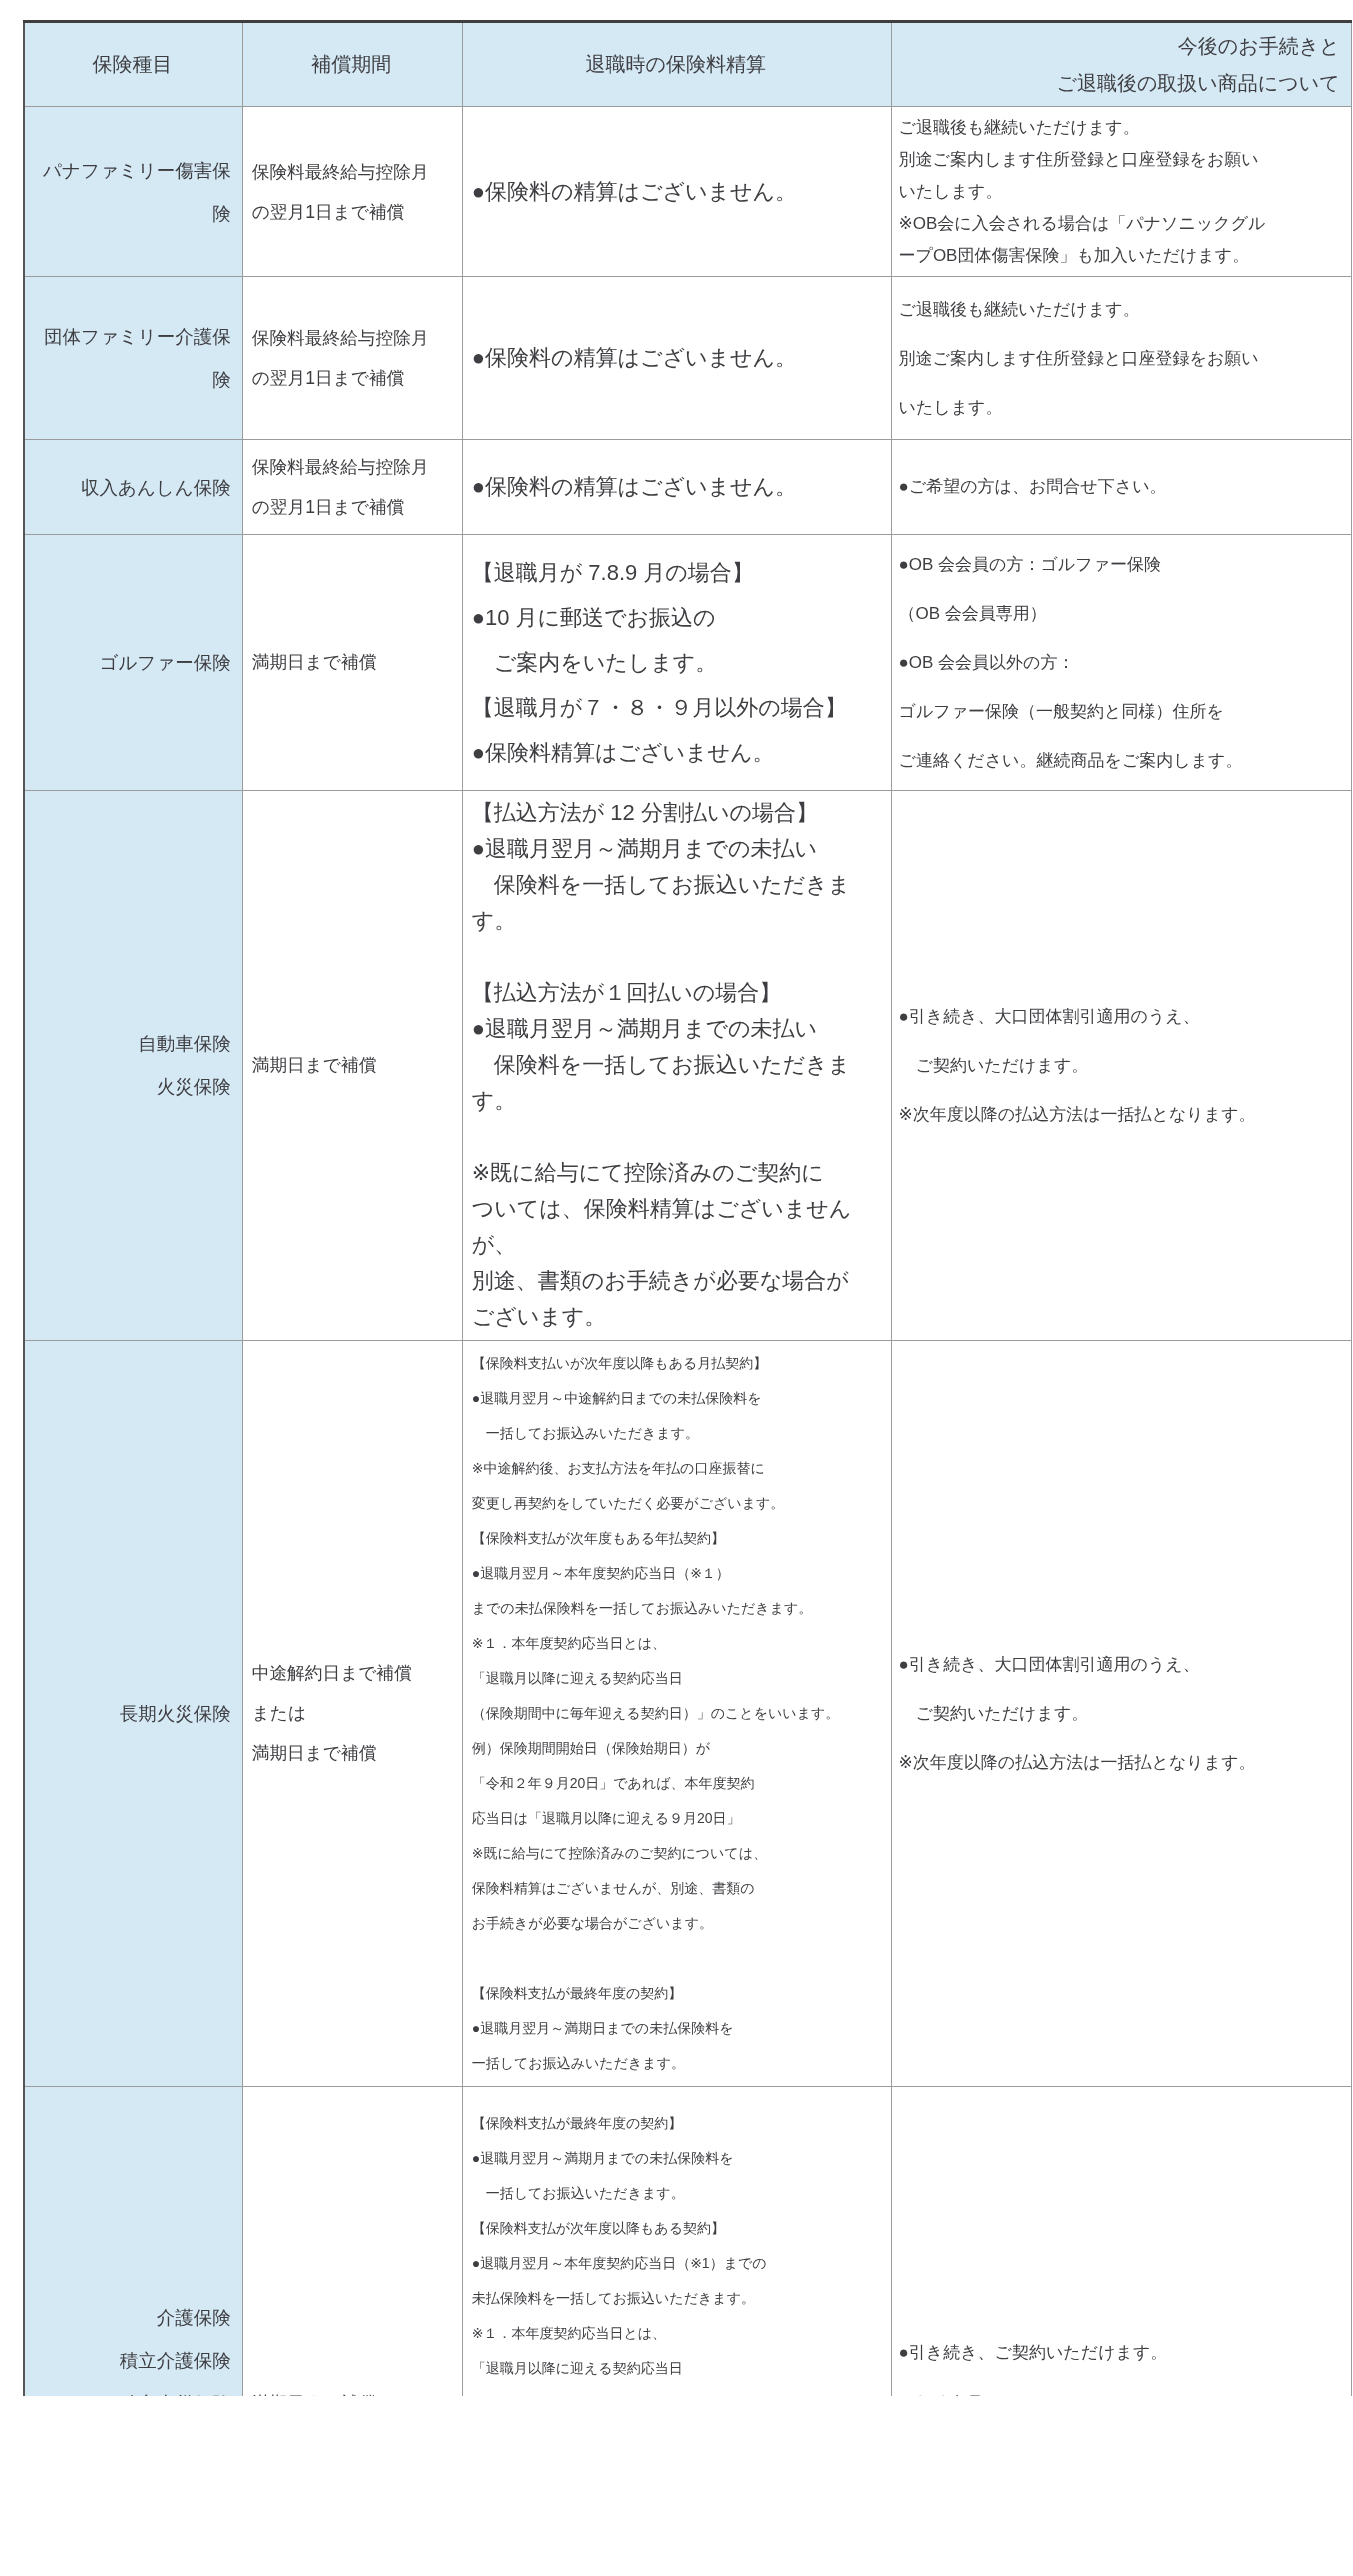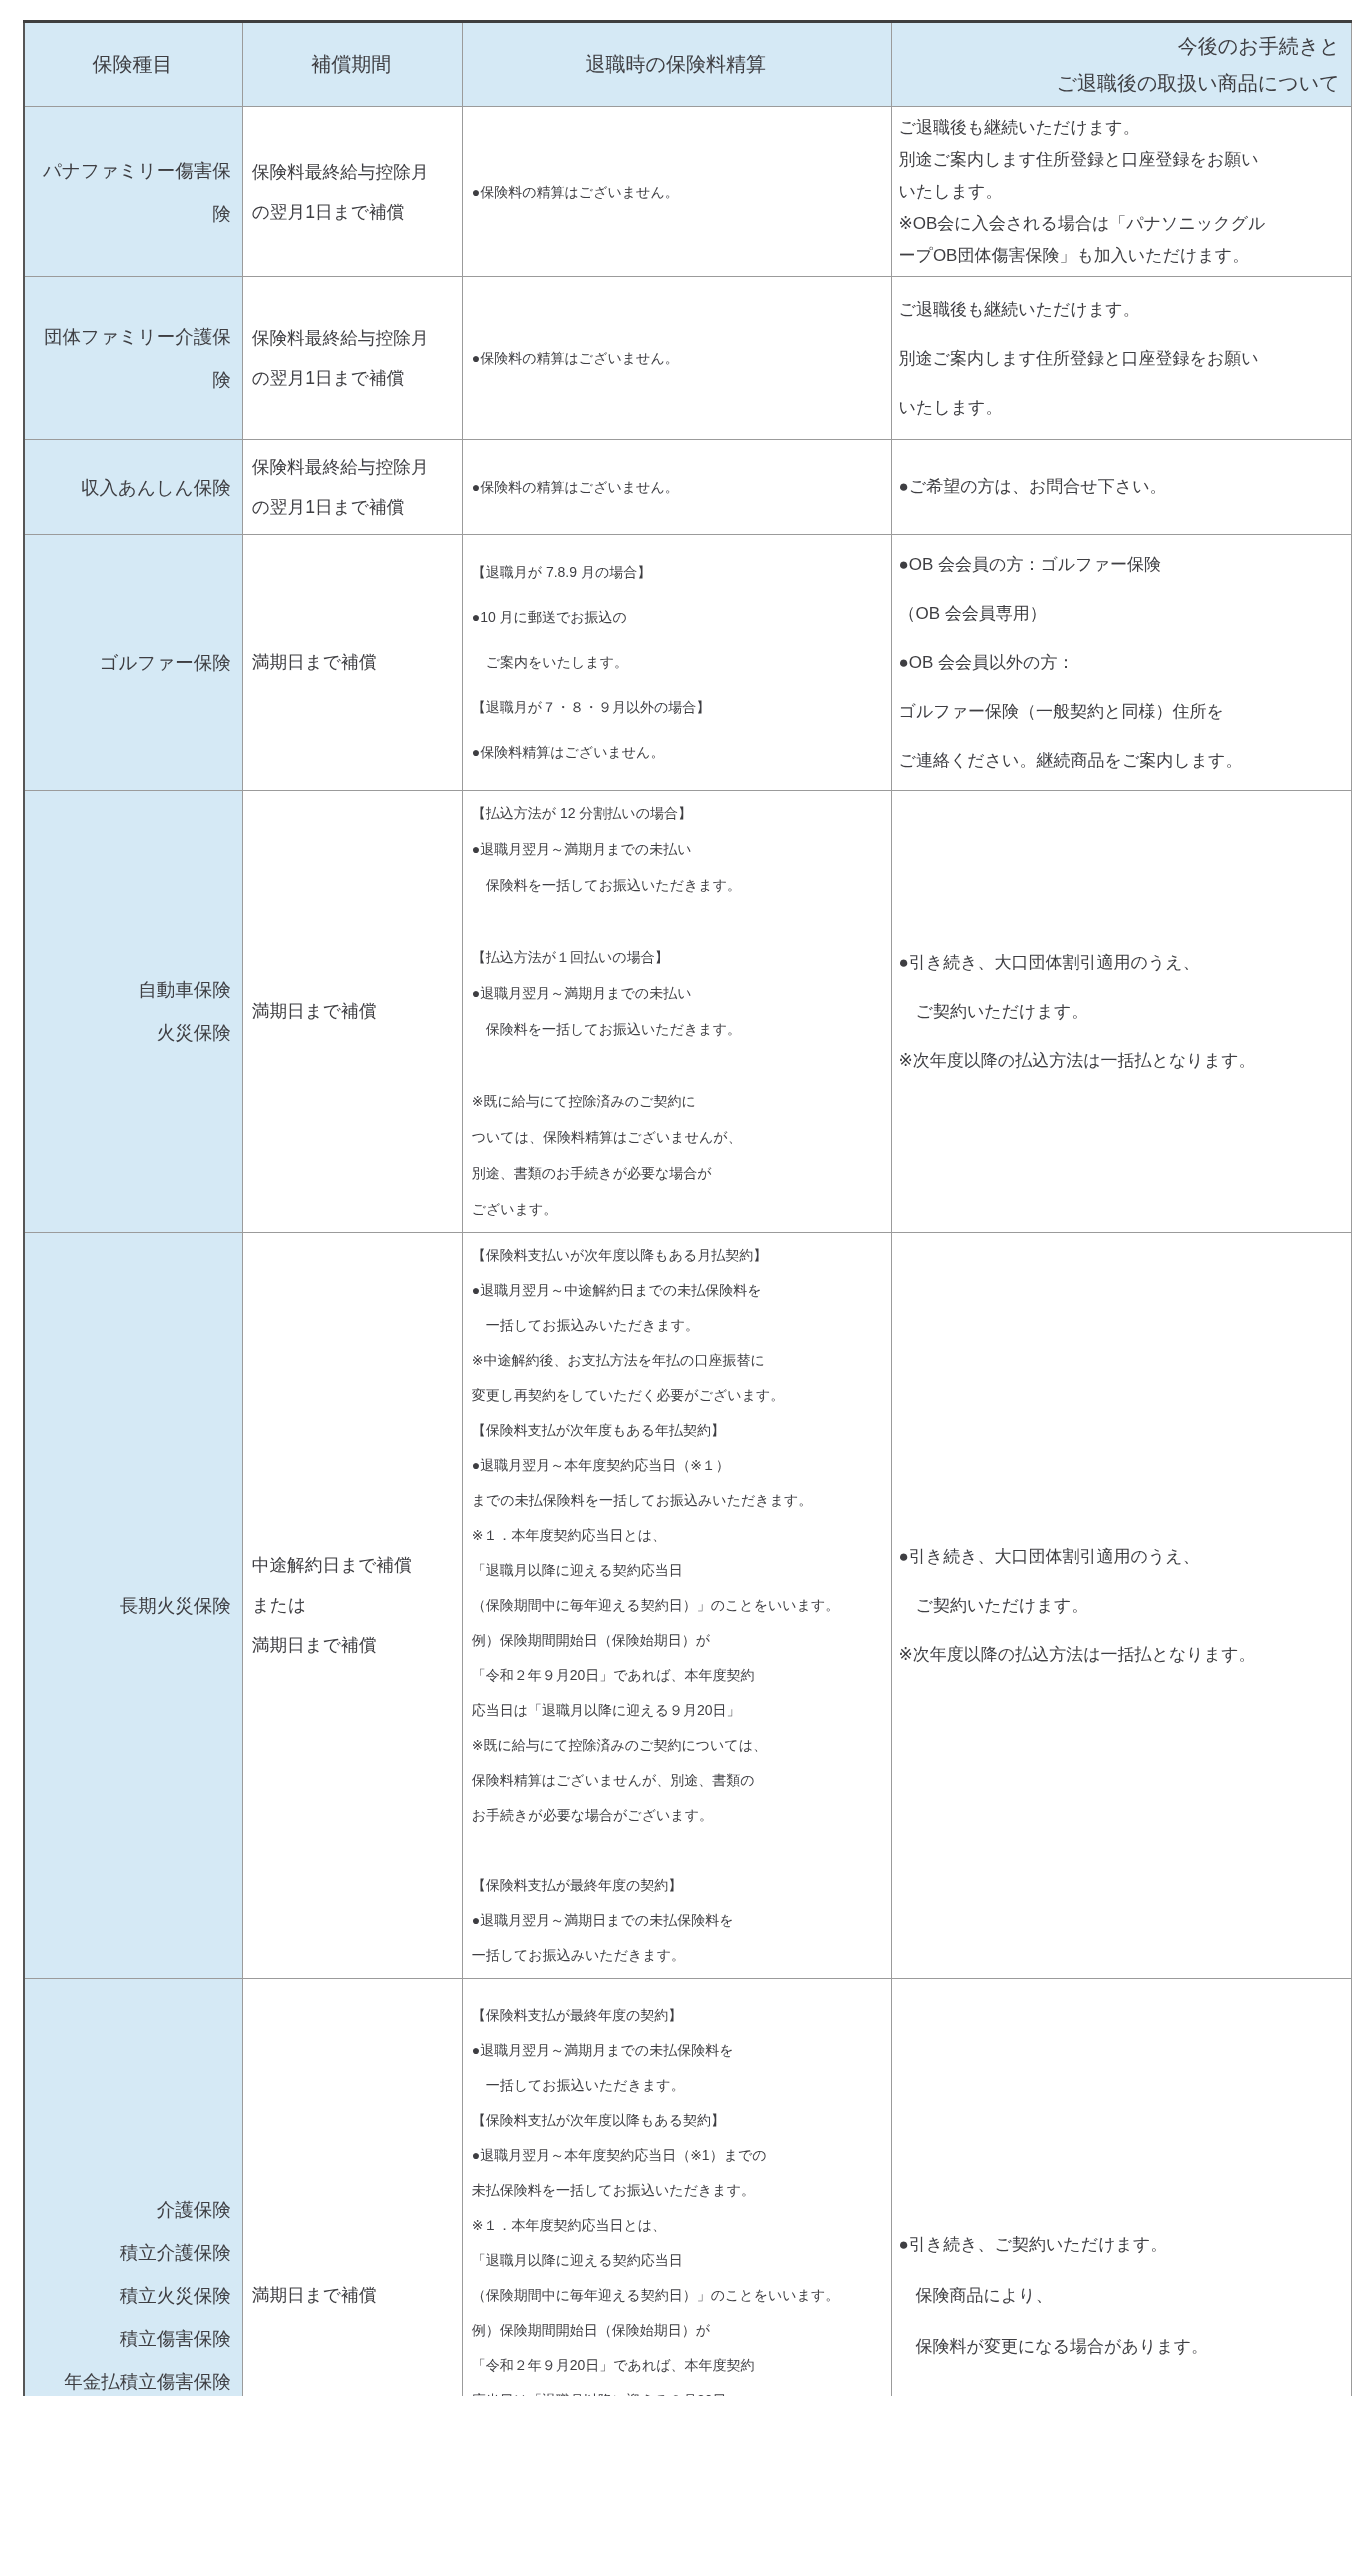--- a/index.html
+++ b/index.html
@@ -46,21 +46,21 @@
   }
   th.col-followup{text-align:right;padding-left:29px}
 
   td.col-type{
     background:#d5e9f5;
     font-size:18.5px;
     line-height:43px;
     text-align:right;
   }
   td.col-period{font-size:17.7px;line-height:40px}
-  td.col-settlement{font-size:14px;line-height:36px}
+  td.col-settlement{font-size:22px;line-height:36px}
   td.col-followup{font-size:17px;line-height:32px;padding-left:7px}
 
   
   tr.row-0{height:166px}
   tr.row-1{height:163px}
   tr.row-2{height:95px}
   tr.row-3{height:227px}
   tr.row-4{height:441px}
   tr.row-5{height:746px}
   tr.row-6{height:634px}

